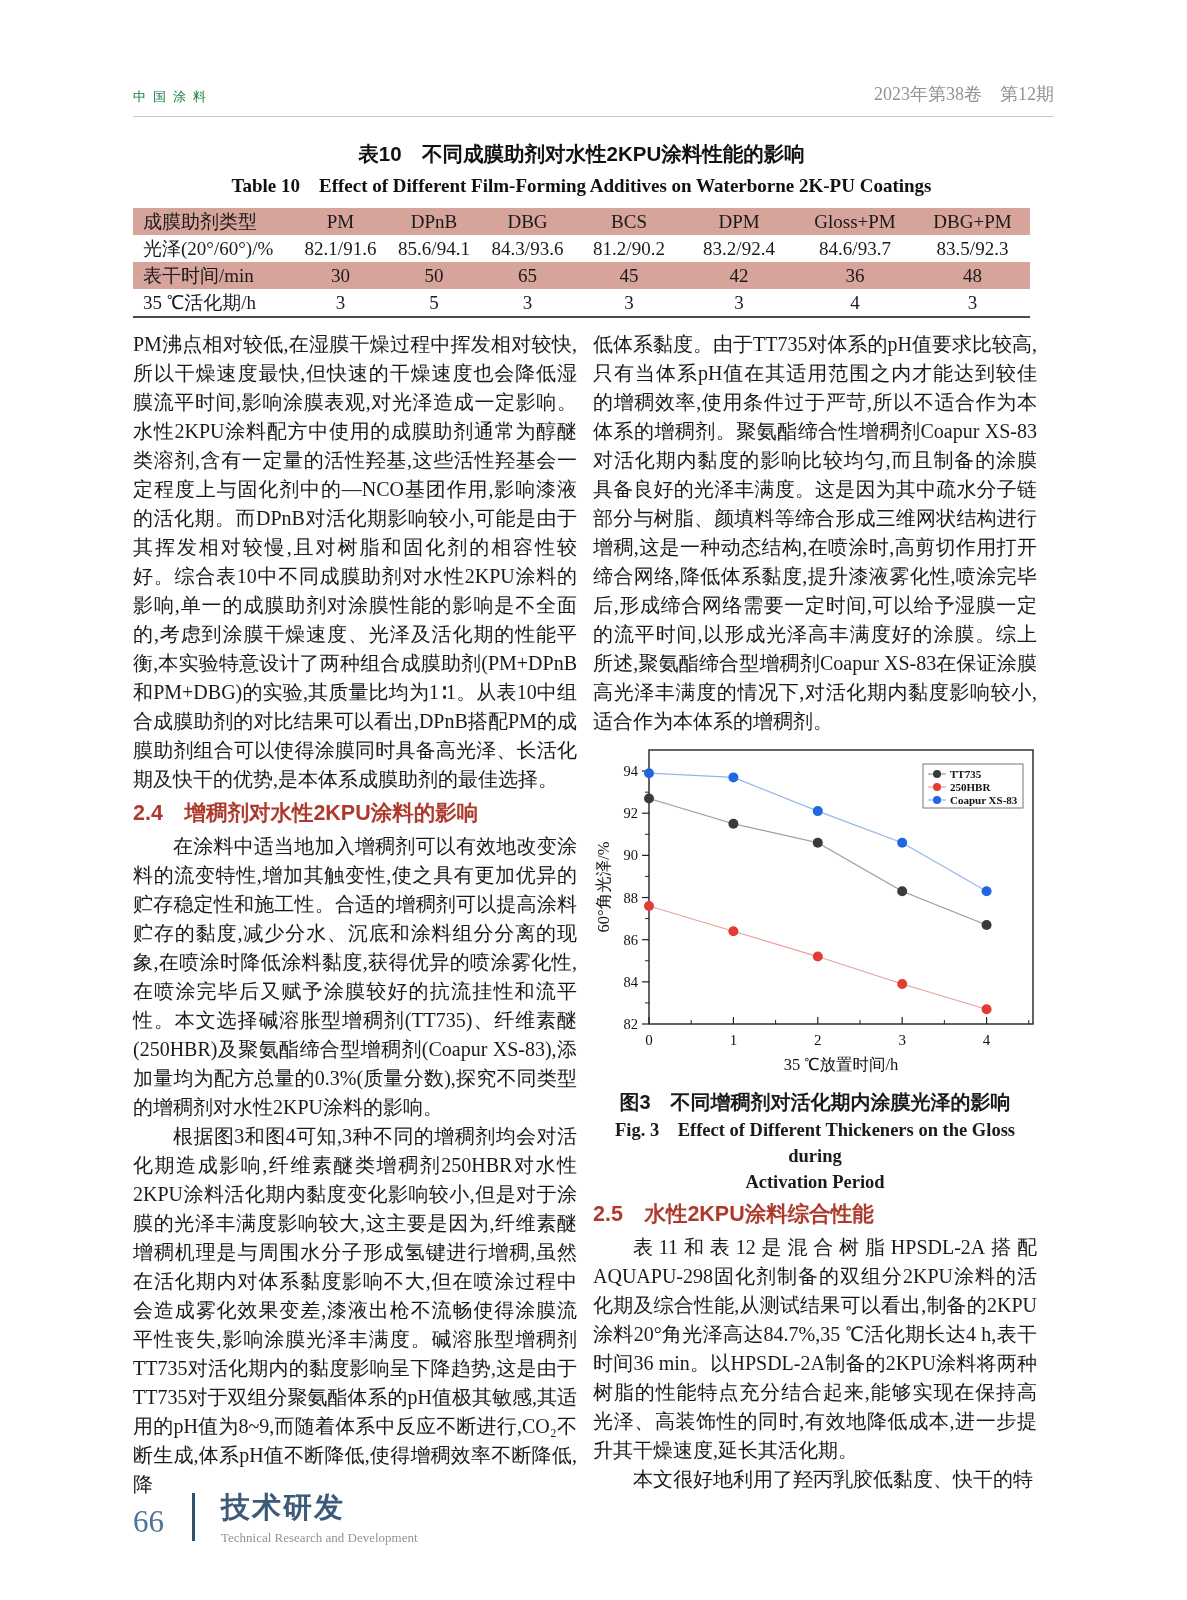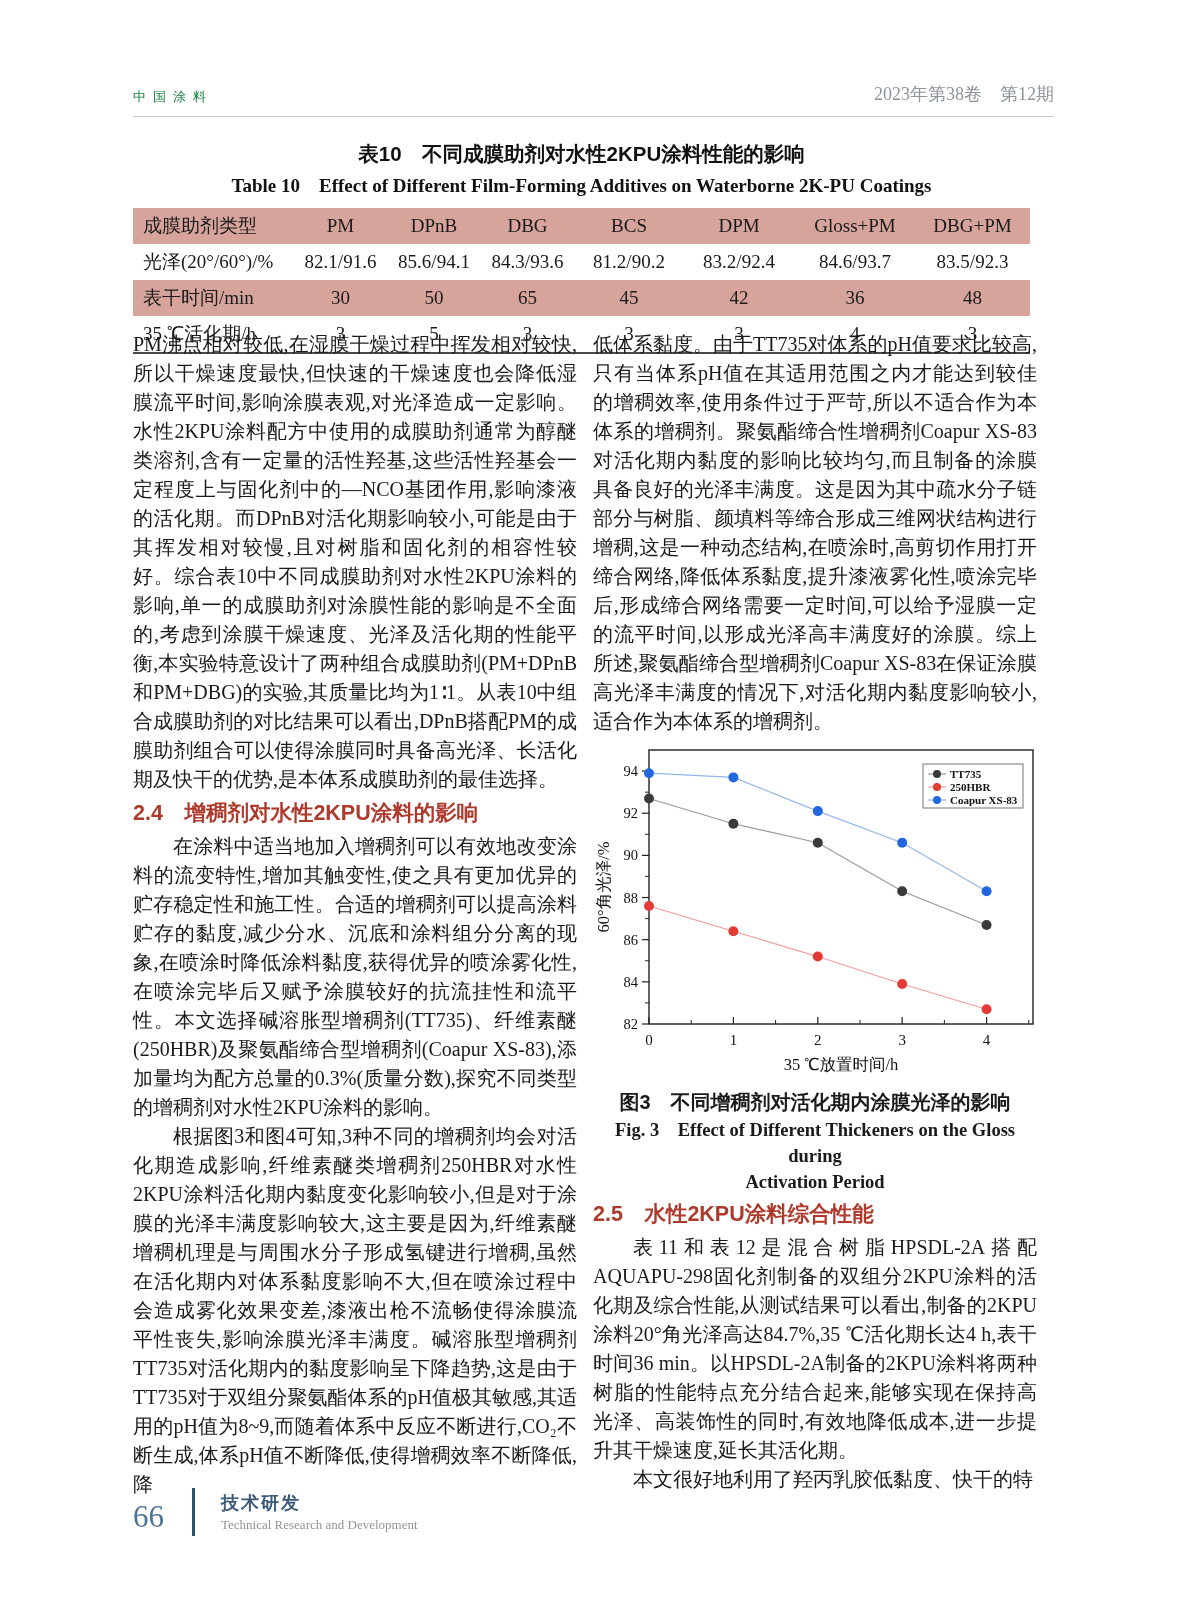--- a/index.html
+++ b/index.html
@@ -11,21 +11,21 @@
                justify-content:space-between;align-items:flex-end;padding-bottom:10px;
                border-bottom:1px solid #c8ccd0;}
   .journal-name{font-size:13px;color:#15803d;letter-spacing:7px;}
   .issue-info{font-size:18px;color:#8e959b;}
 
   
   .table-block{position:absolute;top:112px;left:133px;width:897px;margin-top:28px;}
   .tbl-title-zh{text-align:center;font-family:"Liberation Sans",sans-serif;font-weight:bold;font-size:20.5px;color:#111;}
   .tbl-title-en{text-align:center;font-weight:bold;font-size:19px;margin-top:5px;color:#111;}
   table.t10{border-collapse:collapse;table-layout:fixed;width:100%;margin-top:9px;border-bottom:2px solid #4a4a4a;}
-  table.t10 td{font-size:19px;height:36px;text-align:center;padding:0 2px;overflow:hidden;white-space:nowrap;}
+  table.t10 td{font-size:19px;height:27px;text-align:center;padding:0 2px;overflow:hidden;white-space:nowrap;}
   table.t10 td.rowlabel{text-align:left;padding-left:10px;}
   tr.pink{background:#d7a49c;}
   col.c0{width:160px;} col.c1{width:95px;} col.c2{width:92px;} col.c3{width:95px;}
   col.c4{width:108px;} col.c5{width:112px;} col.c6{width:120px;} col.c7{width:115px;}
 
   
   .columns{position:absolute;top:330px;left:133px;width:921px;display:flex;gap:16px;}
   .col{width:444px;font-size:20px;line-height:29px;text-align:justify;}
   .col p{margin:0;}
   p.indent{text-indent:2em;}
@@ -34,21 +34,21 @@
 
   
   .figure{margin-top:4px;}
   .fig-cap-zh{text-align:center;font-family:"Liberation Sans",sans-serif;font-weight:bold;font-size:20px;margin-top:4px;}
   .fig-cap-en{text-align:center;font-weight:bold;font-size:18.5px;line-height:26px;}
 
   
   .page-footer{position:absolute;left:133px;top:1488px;display:flex;align-items:center;gap:16px;}
   .page-num{font-size:31px;color:#4f7396;margin-right:12px;margin-top:10px;}
   .footer-divider{width:3px;height:48px;background:#2f5170;margin-right:10px;}
-  .footer-section-zh{font-size:18px;color:#3c5a78;font-family:"Liberation Sans",sans-serif;
+  .footer-section-zh{font-size:29px;color:#3c5a78;font-family:"Liberation Sans",sans-serif;
                      font-weight:bold;letter-spacing:2px;}
   .footer-section-en{font-size:13px;color:#8f9499;margin-top:2px;}
 </style>
 </head>
 <body>
 
 <div class="page">
 
   <div class="page-header">
     <span class="journal-name">中国涂料</span>

